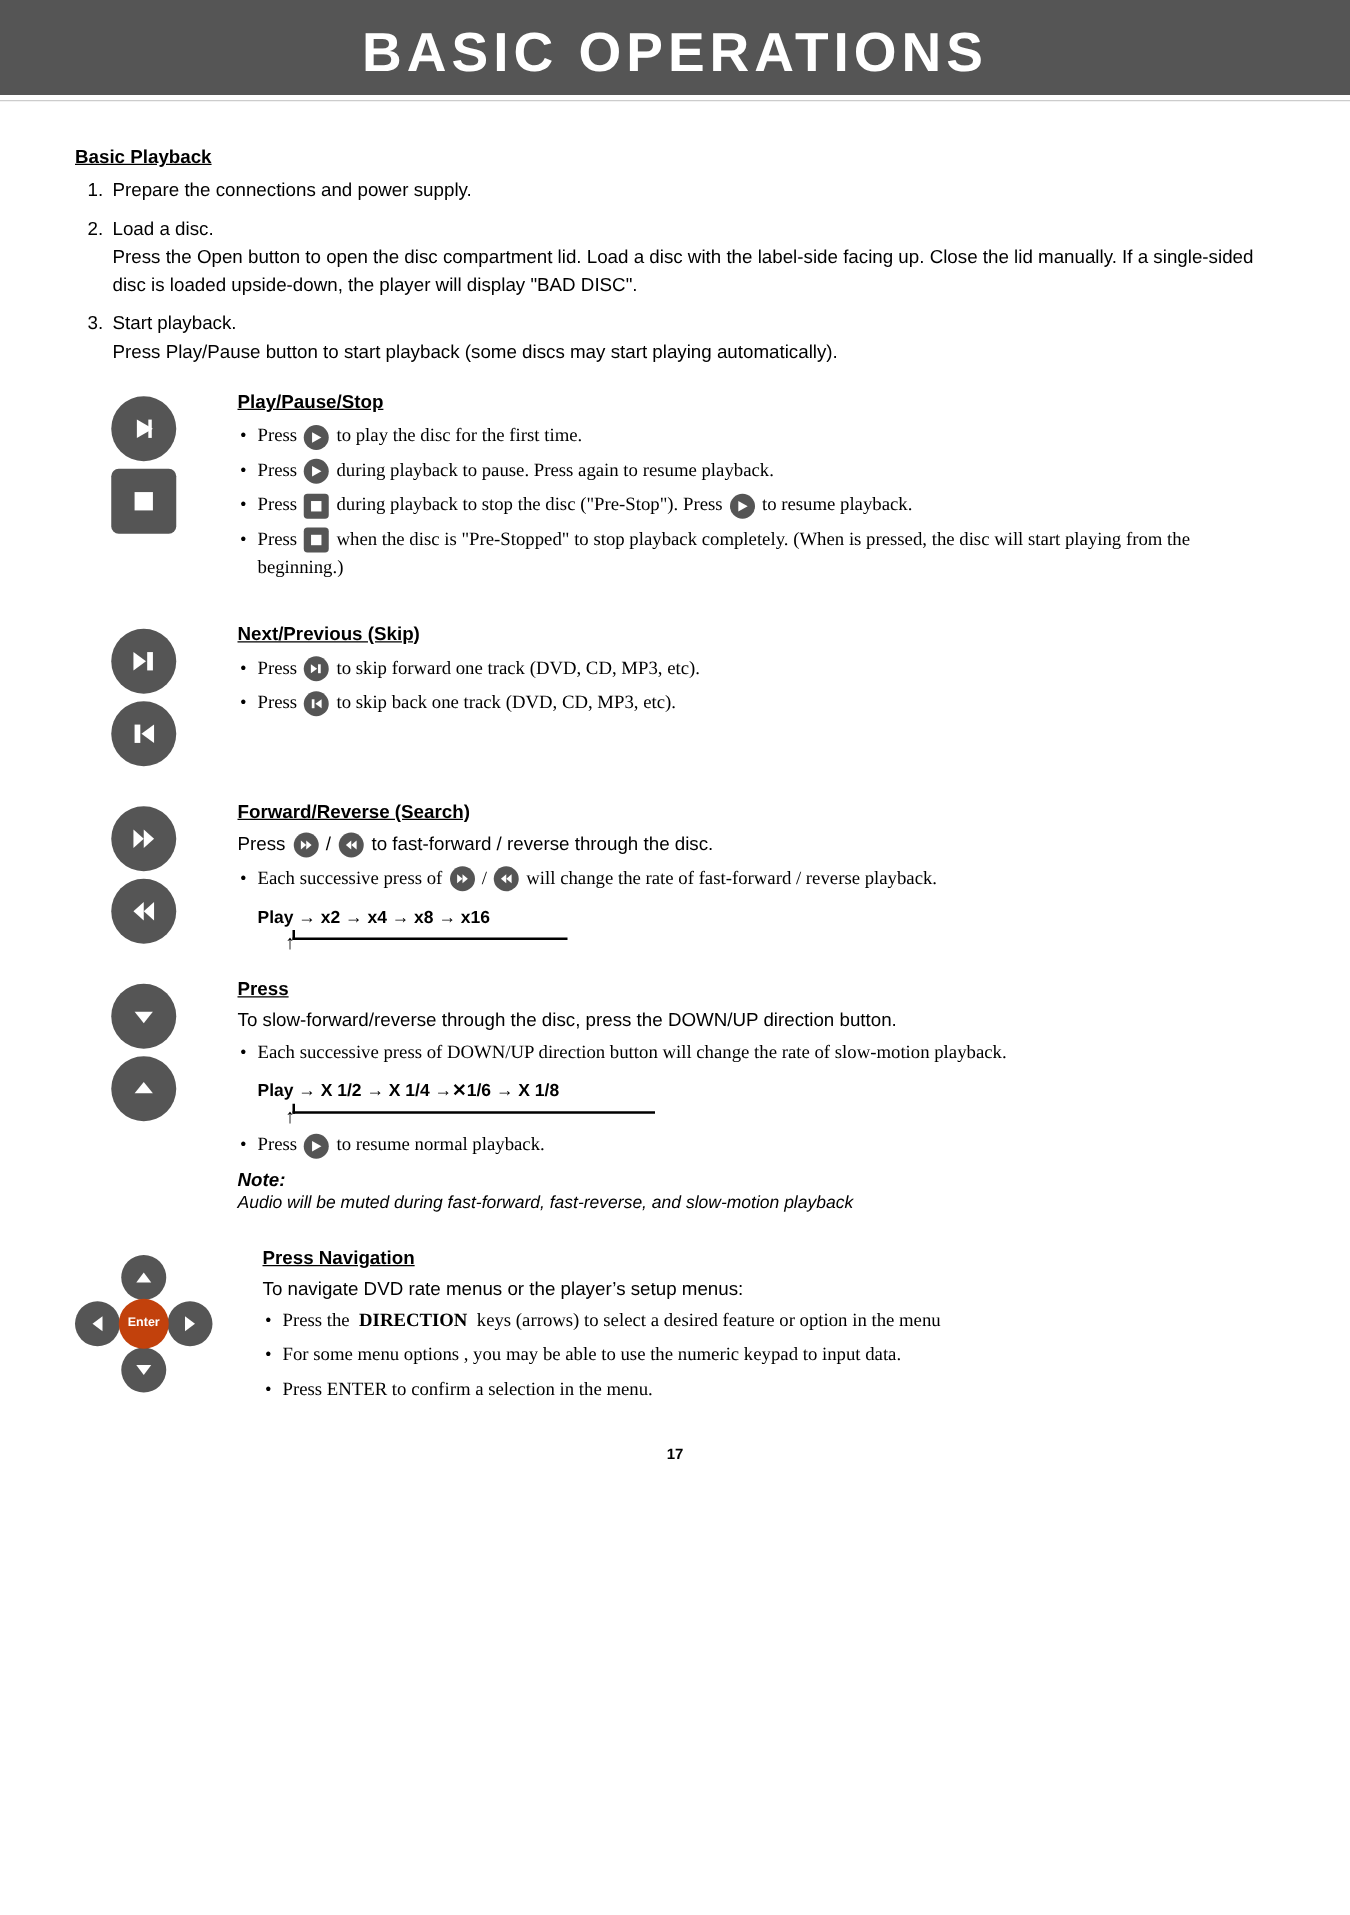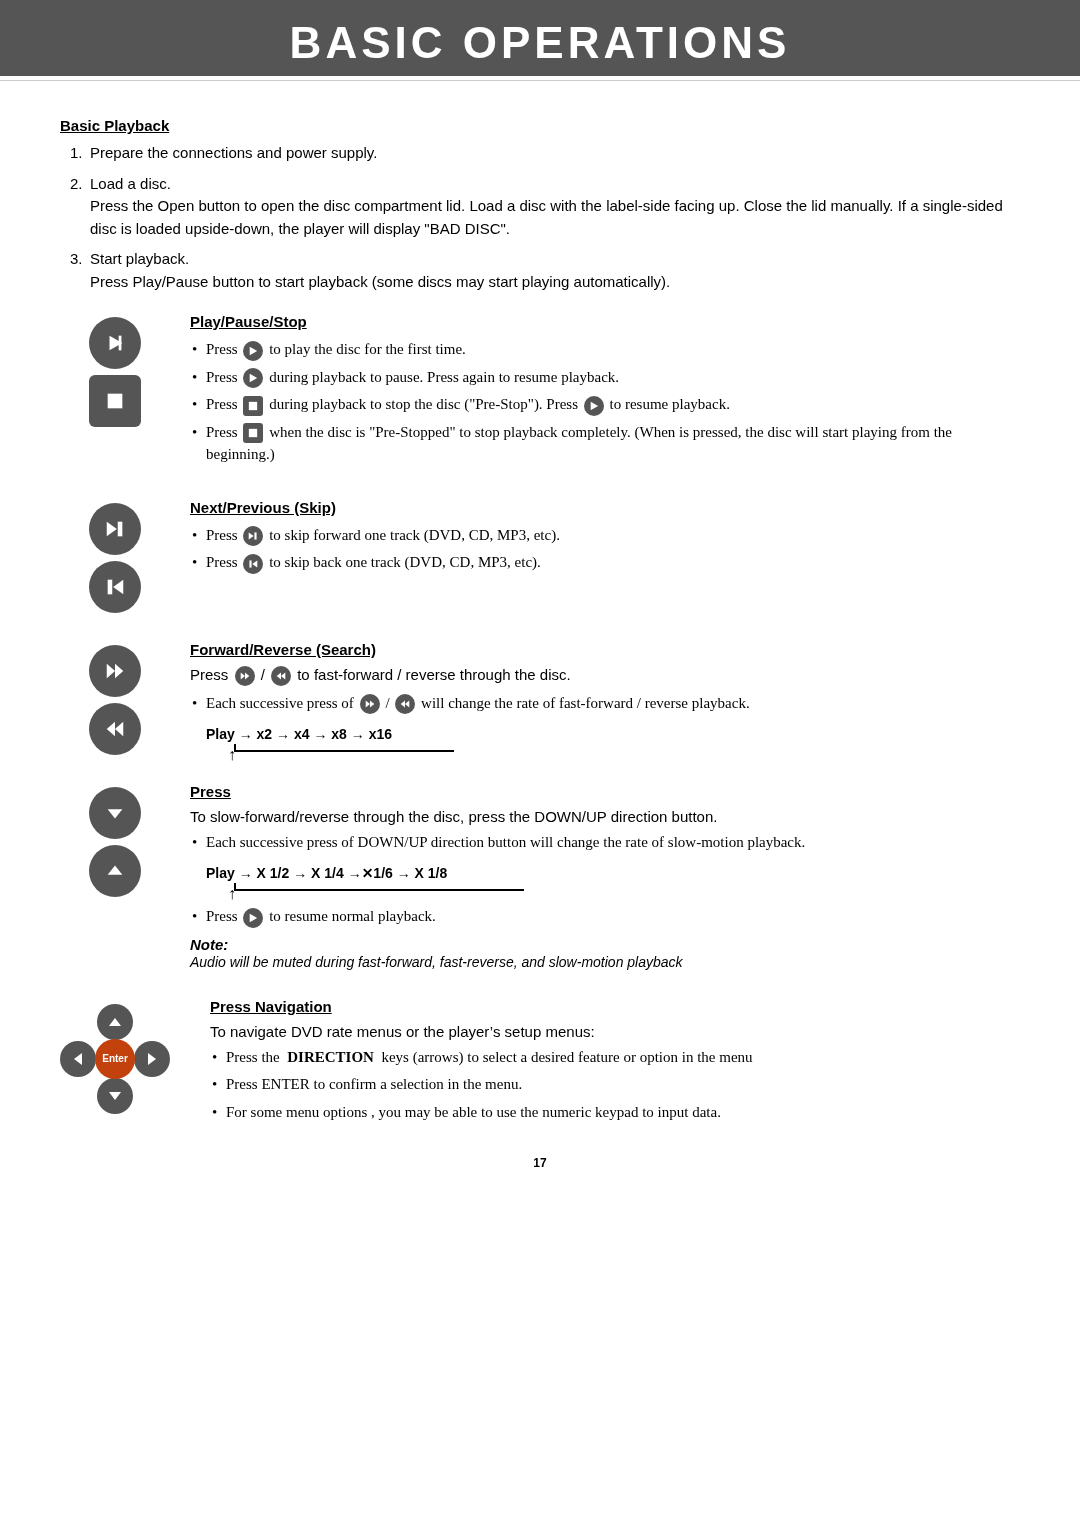--- a/index.html
+++ b/index.html
@@ -482,21 +482,21 @@
       </div>
     </div>
 
     <div class="text-col">
       <div class="section-title">Press Navigation</div>
       <p>To navigate DVD rate menus or the player’s setup menus:</p>
       <ul class="bullet-list">
         <li>
           Press the &nbsp;<strong>DIRECTION</strong>&nbsp; keys (arrows) to select a desired feature or option in the menu
         </li>
+        <li>For some menu options , you may be able to use the numeric keypad to input data.</li>
         <li>Press ENTER to confirm a selection in the menu.</li>
-        <li>For some menu options , you may be able to use the numeric keypad to input data.</li>
       </ul>
     </div>
   </div>
 
   <div class="page-number">17</div>
 
 </div>
 
 </body></html>

